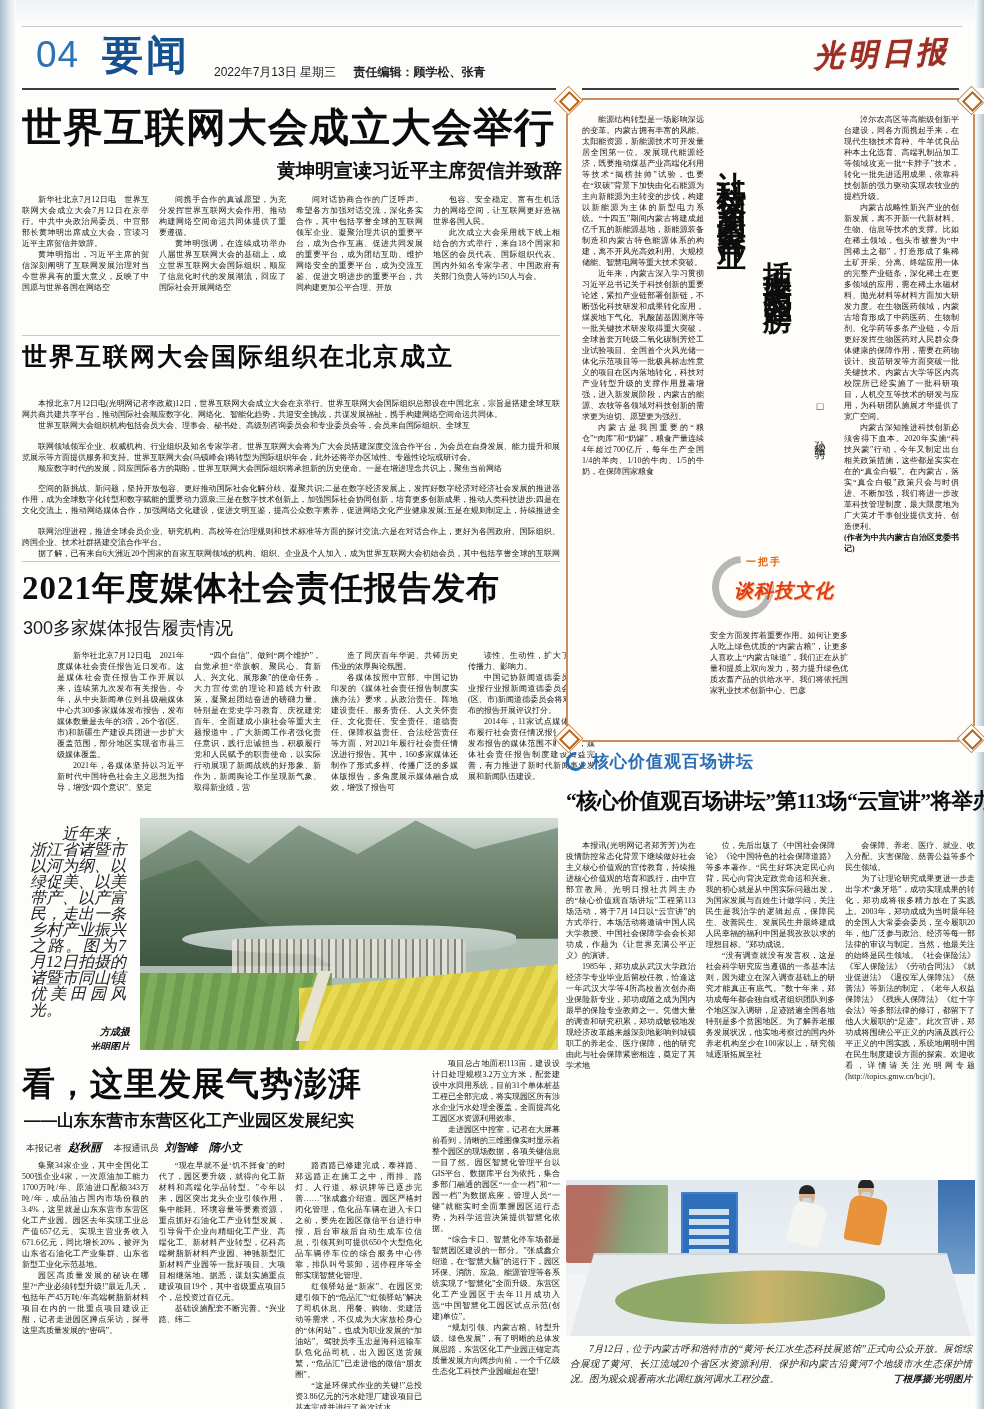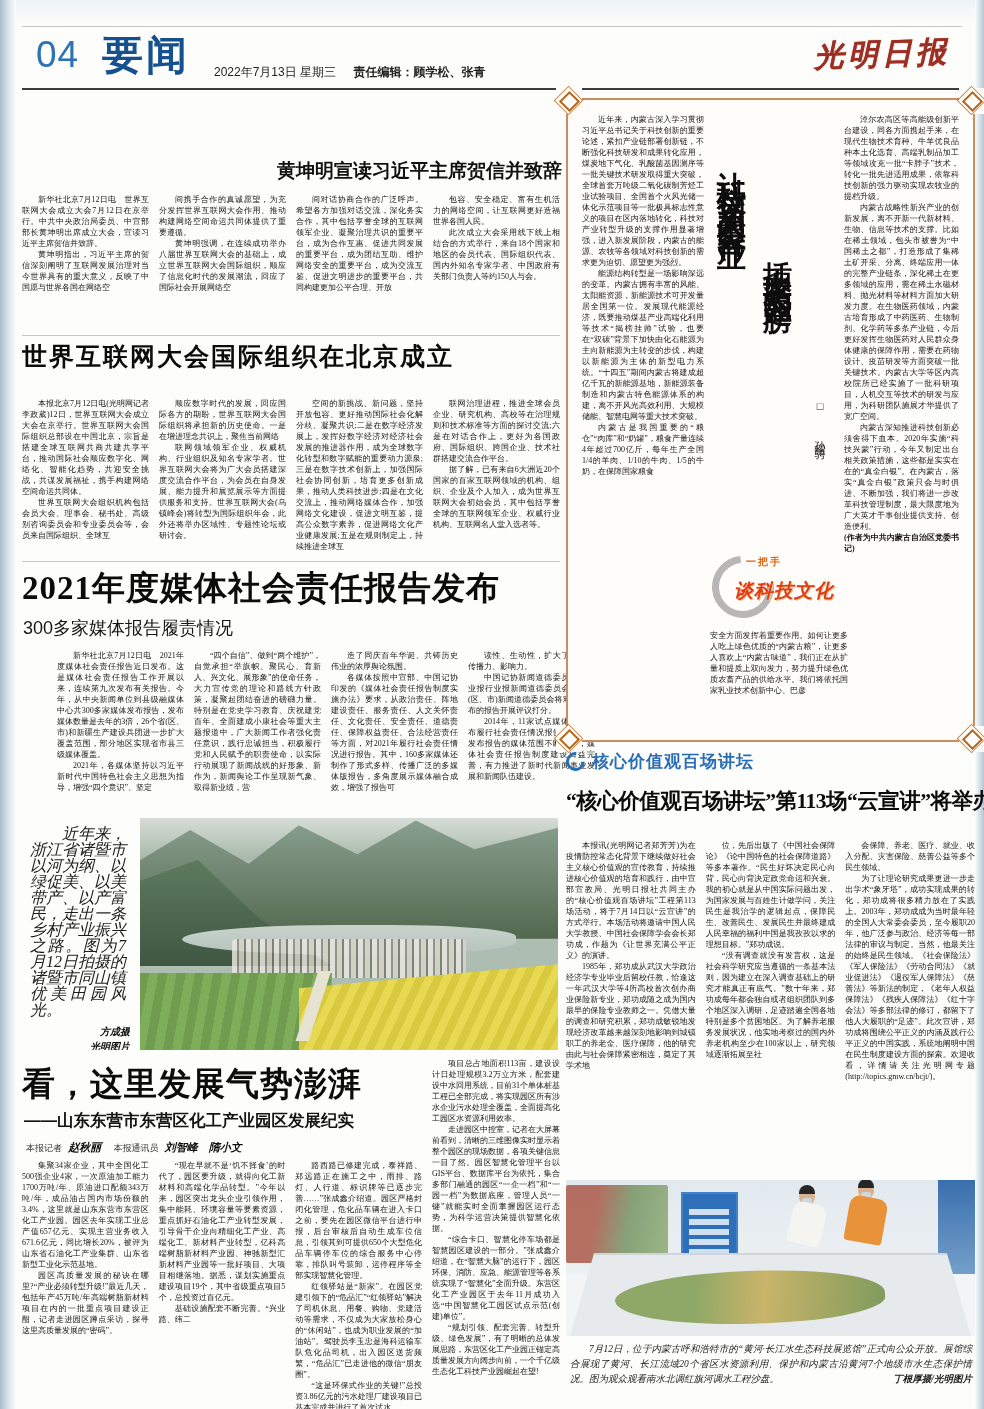--- a/index.html
+++ b/index.html
@@ -103,20 +103,21 @@
 
   <div class="ed-num">04</div>
   <div class="ed-sec">要闻</div>
   <div class="dateline">
     <span>2022年7月13日 星期三</span>
     <b>责任编辑：顾学松、张青</b>
   </div>
   <div class="masthead">光明日报</div>
   <div class="hdr-rule"></div>
 
+  <h1 class="artA-h">世界互联网大会成立大会举行</h1>
   <h2 class="artA-s">黄坤明宣读习近平主席贺信并致辞</h2>
   <div class="cols" style="left:22px;top:194px;width:538px;height:136px;">
     <div class="col">
         <p class="bp">新华社北京7月12日电　世界互联网大会成立大会7月12日在京举行。中共中央政治局委员、中宣部部长黄坤明出席成立大会，宣读习近平主席贺信并致辞。</p>
         <p class="bp">黄坤明指出，习近平主席的贺信深刻阐明了互联网发展治理对当今世界具有的重大意义，反映了中国愿与世界各国在网络空</p>
       </div>
     <div class="col">
         <p class="bp">间携手合作的真诚愿望，为充分发挥世界互联网大会作用、推动构建网络空间命运共同体提供了重要遵循。</p>
         <p class="bp">黄坤明强调，在连续成功举办八届世界互联网大会的基础上，成立世界互联网大会国际组织，顺应了信息化时代的发展潮流，回应了国际社会开展网络空</p>
       </div>
@@ -124,28 +125,28 @@
         <p class="bp">间对话协商合作的广泛呼声。希望各方加强对话交流，深化务实合作，其中包括享誉全球的互联网领军企业、凝聚治理共识的重要平台，成为合作互惠、促进共同发展的重要平台，成为团结互助、维护网络安全的重要平台，成为交流互鉴、促进文明进步的重要平台，共同构建更加公平合理、开放</p>
       </div>
     <div class="col">
         <p class="bp">包容、安全稳定、富有生机活力的网络空间，让互联网更好造福世界各国人民。</p>
         <p class="bp">此次成立大会采用线下线上相结合的方式举行，来自18个国家和地区的会员代表、国际组织代表、国内外知名专家学者、中国政府有关部门负责人等约150人与会。</p>
       </div>
   </div>
   <div class="hairline" style="top:335px;left:22px;width:538px;"></div>
 
   <h1 class="artB-h">世界互联网大会国际组织在北京成立</h1>
-  <div class="cols" style="left:22px;top:398px;width:538px;height:160px;">
+  <div class="cols" style="left:22px;top:398px;width:538px;height:160px;flex-direction:column;">
     <div class="col">
         <p class="bp">本报北京7月12日电(光明网记者李政葳)12日，世界互联网大会成立大会在京举行。世界互联网大会国际组织总部设在中国北京，宗旨是搭建全球互联网共商共建共享平台，推动国际社会顺应数字化、网络化、智能化趋势，共迎安全挑战，共谋发展福祉，携手构建网络空间命运共同体。</p>
         <p class="bp">世界互联网大会组织机构包括会员大会、理事会、秘书处、高级别咨询委员会和专业委员会等，会员来自国际组织、全球互</p>
       </div>
     <div class="col">
+        <p class="bp">联网领域领军企业、权威机构、行业组织及知名专家学者。世界互联网大会将为广大会员搭建深度交流合作平台，为会员在自身发展、能力提升和展览展示等方面提供服务和支持。世界互联网大会(乌镇峰会)将转型为国际组织年会，此外还将举办区域性、专题性论坛或研讨会。</p>
         <p class="bp">顺应数字时代的发展，回应国际各方的期盼，世界互联网大会国际组织将承担新的历史使命。一是在增进理念共识上，聚焦当前网络</p>
-        <p class="bp">联网领域领军企业、权威机构、行业组织及知名专家学者。世界互联网大会将为广大会员搭建深度交流合作平台，为会员在自身发展、能力提升和展览展示等方面提供服务和支持。世界互联网大会(乌镇峰会)将转型为国际组织年会，此外还将举办区域性、专题性论坛或研讨会。</p>
       </div>
     <div class="col">
         <p class="bp">空间的新挑战、新问题，坚持开放包容、更好推动国际社会化解分歧、凝聚共识;二是在数字经济发展上，发挥好数字经济对经济社会发展的推进器作用，成为全球数字化转型和数字赋能的重要动力源泉;三是在数字技术创新上，加强国际社会协同创新，培育更多创新成果，推动人类科技进步;四是在文化交流上，推动网络媒体合作，加强网络文化建设，促进文明互鉴，提高公众数字素养，促进网络文化产业健康发展;五是在规则制定上，持续推进全球互</p>
       </div>
     <div class="col">
         <p class="bp">联网治理进程，推进全球会员企业、研究机构、高校等在治理规则和技术标准等方面的探讨交流;六是在对话合作上，更好为各国政府、国际组织、跨国企业、技术社群搭建交流合作平台。</p>
         <p class="bp">据了解，已有来自6大洲近20个国家的百家互联网领域的机构、组织、企业及个人加入，成为世界互联网大会初始会员，其中包括享誉全球的互联网领军企业、权威行业机构、互联网名人堂入选者等。</p>
       </div>
   </div>
   <div class="hairline" style="top:561px;left:22px;width:538px;"></div>
@@ -209,21 +210,21 @@
     <div class="col">
         <p class="bp">路西路已修建完成，泰祥路、郑远路正在施工之中，雨排、路灯、人行道、标识牌等已逐步完善……”张成鑫介绍道。园区严格封闭化管理，危化品车辆在进入卡口之前，要先在园区微信平台进行申报，后台审核后自动生成车位信息，引领其到可提供650个大型危化品车辆停车位的综合服务中心停靠，排队叫号装卸，运停程序等全部实现智慧化管理。</p>
         <p class="bp">红领驿站是“新家”。在园区党建引领下的“危品汇”“红领驿站”解决了司机休息、用餐、购物、党建活动等需求，不仅成为大家放松身心的“休闲站”，也成为职业发展的“加油站”。驾驶员李玉忠是海科运输车队危化品司机，出入园区送货频繁，“危品汇”已走进他的微信“朋友圈”。</p>
         <p class="bp">“这是环保式作业的关键!”总投资3.86亿元的污水处理厂建设项目已基本完成并进行了首次试水，</p>
       </div>
   </div>
   <div class="col" style="position:absolute;left:432px;top:1058px;width:128px;height:351px;overflow:hidden;">
       <p class="bp">项目总占地面积113亩，建设设计日处理规模3.2万立方米，配套建设中水回用系统，目前31个单体桩基工程已全部完成，将实现园区所有涉水企业污水处理全覆盖，全面提高化工园区水资源利用效率。</p>
       <p class="bp">走进园区中控室，记者在大屏幕前看到，清晰的三维图像实时显示着整个园区的现场数据，各项关键信息一目了然。园区智慧化管理平台以GIS平台、数据库平台为依托，集合多部门融通的园区“一企一档”和“一园一档”为数据底座，管理人员“一键”就能实时全面掌握园区运行态势，为科学运营决策提供智慧化依据。</p>
       <p class="bp">“综合卡口、智慧化停车场都是智慧园区建设的一部分。”张成鑫介绍道，在“智慧大脑”的运行下，园区环保、消防、应急、能源管理等各系统实现了“智慧化”全面升级。东营区化工产业园区于去年11月成功入选“中国智慧化工园区试点示范(创建)单位”。</p>
-      <p class="bp">“规划引领、配套完善、转型升级、绿色发展”，有了明晰的总体发展思路，东营区化工产业园正锚定高质量发展方向阔步向前，一个千亿级生态化工科技产业园崛起在望!</p>
+      <p class="bp">“规划引领、内蒙古粮、转型升级、绿色发展”，有了明晰的总体发展思路，东营区化工产业园正锚定高质量发展方向阔步向前，一个千亿级生态化工科技产业园崛起在望!</p>
     </div>
 
   <div class="box">
     <div class="knot k-tl">
         <i class="a"></i>
         <i class="b"></i>
       </div>
     <div class="knot k-tr">
         <i class="a"></i>
         <i class="b"></i>
@@ -231,22 +232,22 @@
     <div class="knot k-bl">
         <i class="a"></i>
         <i class="b"></i>
       </div>
     <div class="knot k-br">
         <i class="a"></i>
         <i class="b"></i>
       </div>
     <div class="box-inner">
       <div class="bcol1">
+          <p class="bp">能源结构转型是一场影响深远的变革。内蒙古拥有丰富的风能、太阳能资源，新能源技术可开发量居全国第一位。发展现代能源经济，既要推动煤基产业高端化利用等技术“揭榜挂帅”试验，也要在“双碳”背景下加快由化石能源为主向新能源为主转变的步伐，构建以新能源为主体的新型电力系统。“十四五”期间内蒙古将建成超亿千瓦的新能源基地，新能源装备制造和内蒙古特色能源体系的构建，离不开风光高效利用、大规模储能、智慧电网等重大技术突破。</p>
           <p class="bp">近年来，内蒙古深入学习贯彻习近平总书记关于科技创新的重要论述，紧扣产业链部署创新链，不断强化科技研发和成果转化应用，煤炭地下气化、乳酸菌基因测序等一批关键技术研发取得重大突破，全球首套万吨级二氧化碳制芳烃工业试验项目、全国首个火风光储一体化示范项目等一批极具标志性意义的项目在区内落地转化，科技对产业转型升级的支撑作用显著增强，进入新发展阶段，内蒙古的能源、农牧等各领域对科技创新的需求更为迫切、愿望更为强烈。</p>
-          <p class="bp">能源结构转型是一场影响深远的变革。内蒙古拥有丰富的风能、太阳能资源，新能源技术可开发量居全国第一位。发展现代能源经济，既要推动煤基产业高端化利用等技术“揭榜挂帅”试验，也要在“双碳”背景下加快由化石能源为主向新能源为主转变的步伐，构建以新能源为主体的新型电力系统。“十四五”期间内蒙古将建成超亿千瓦的新能源基地，新能源装备制造和内蒙古特色能源体系的构建，离不开风光高效利用、大规模储能、智慧电网等重大技术突破。</p>
           <p class="bp">内蒙古是我国重要的“粮仓”“肉库”和“奶罐”，粮食产量连续4年超过700亿斤，每年生产全国1/4的羊肉、1/10的牛肉、1/5的牛奶，在保障国家粮食</p>
         </div>
       <div class="bmid">
         <div class="vtext vt-main">让科技创新为内蒙古产业</div>
         <div class="vtext vt-sub">插上腾飞的翅膀</div>
         <div class="vtext vt-by">□ 孙绍骋</div>
         <div class="badge">
           <div class="ring"></div>
           <div class="t1">一把手</div>
           <div class="t2">谈科技文化</div>

